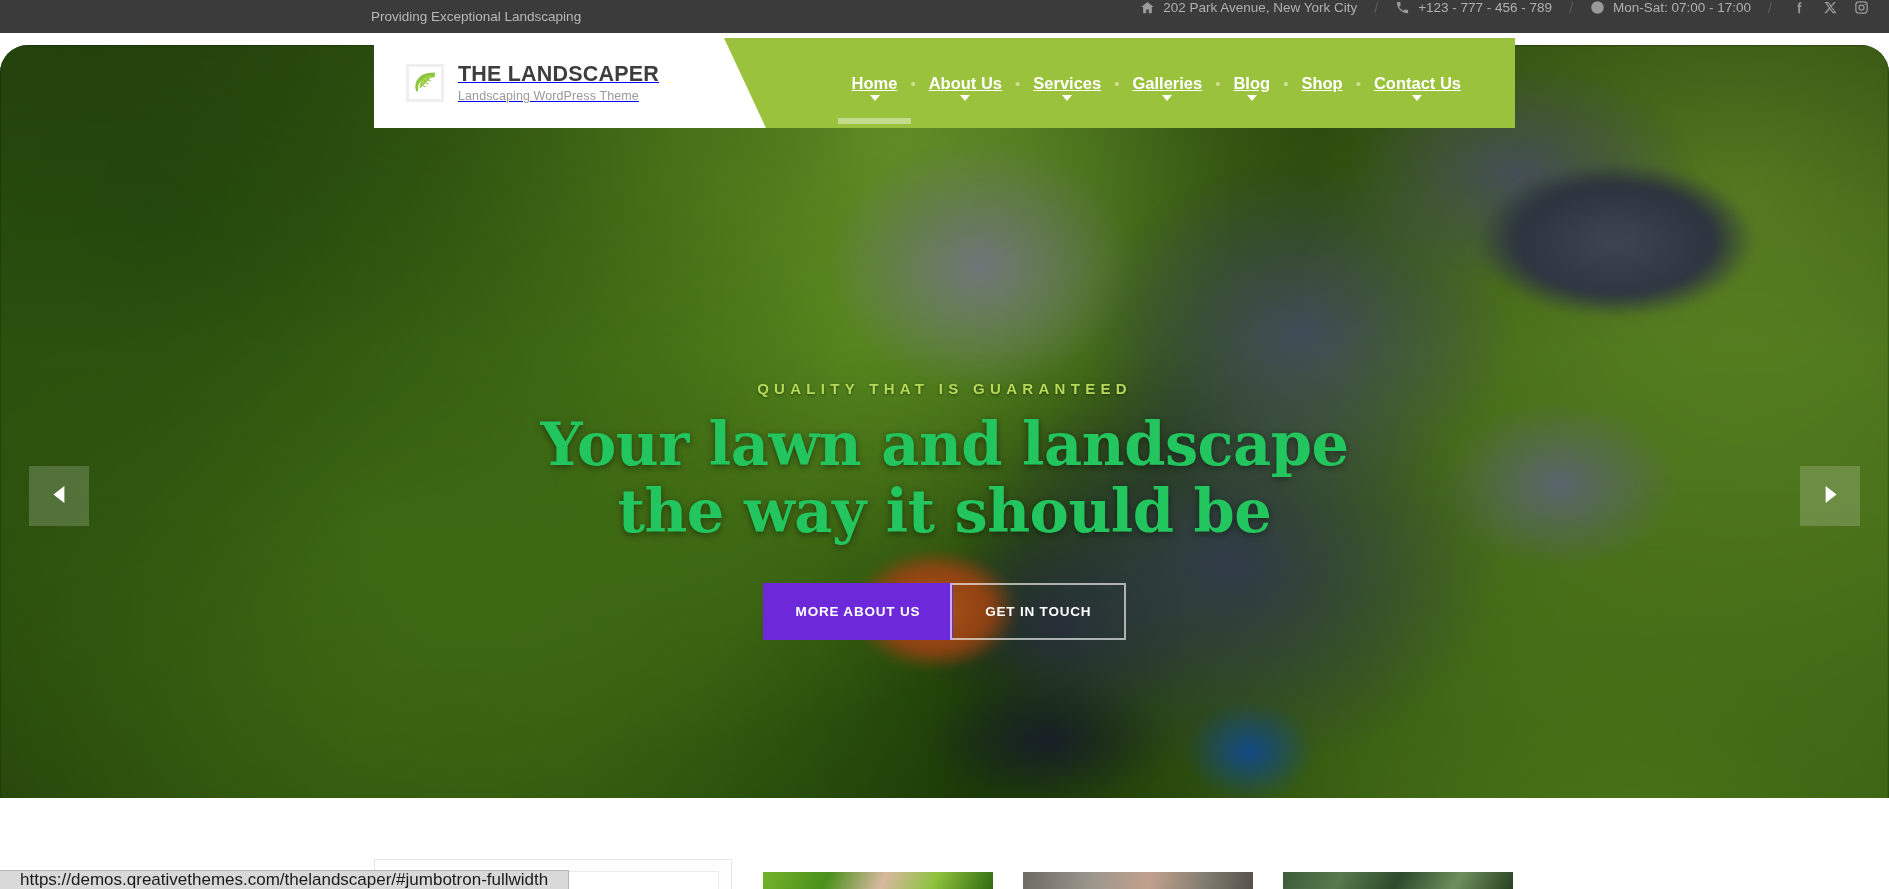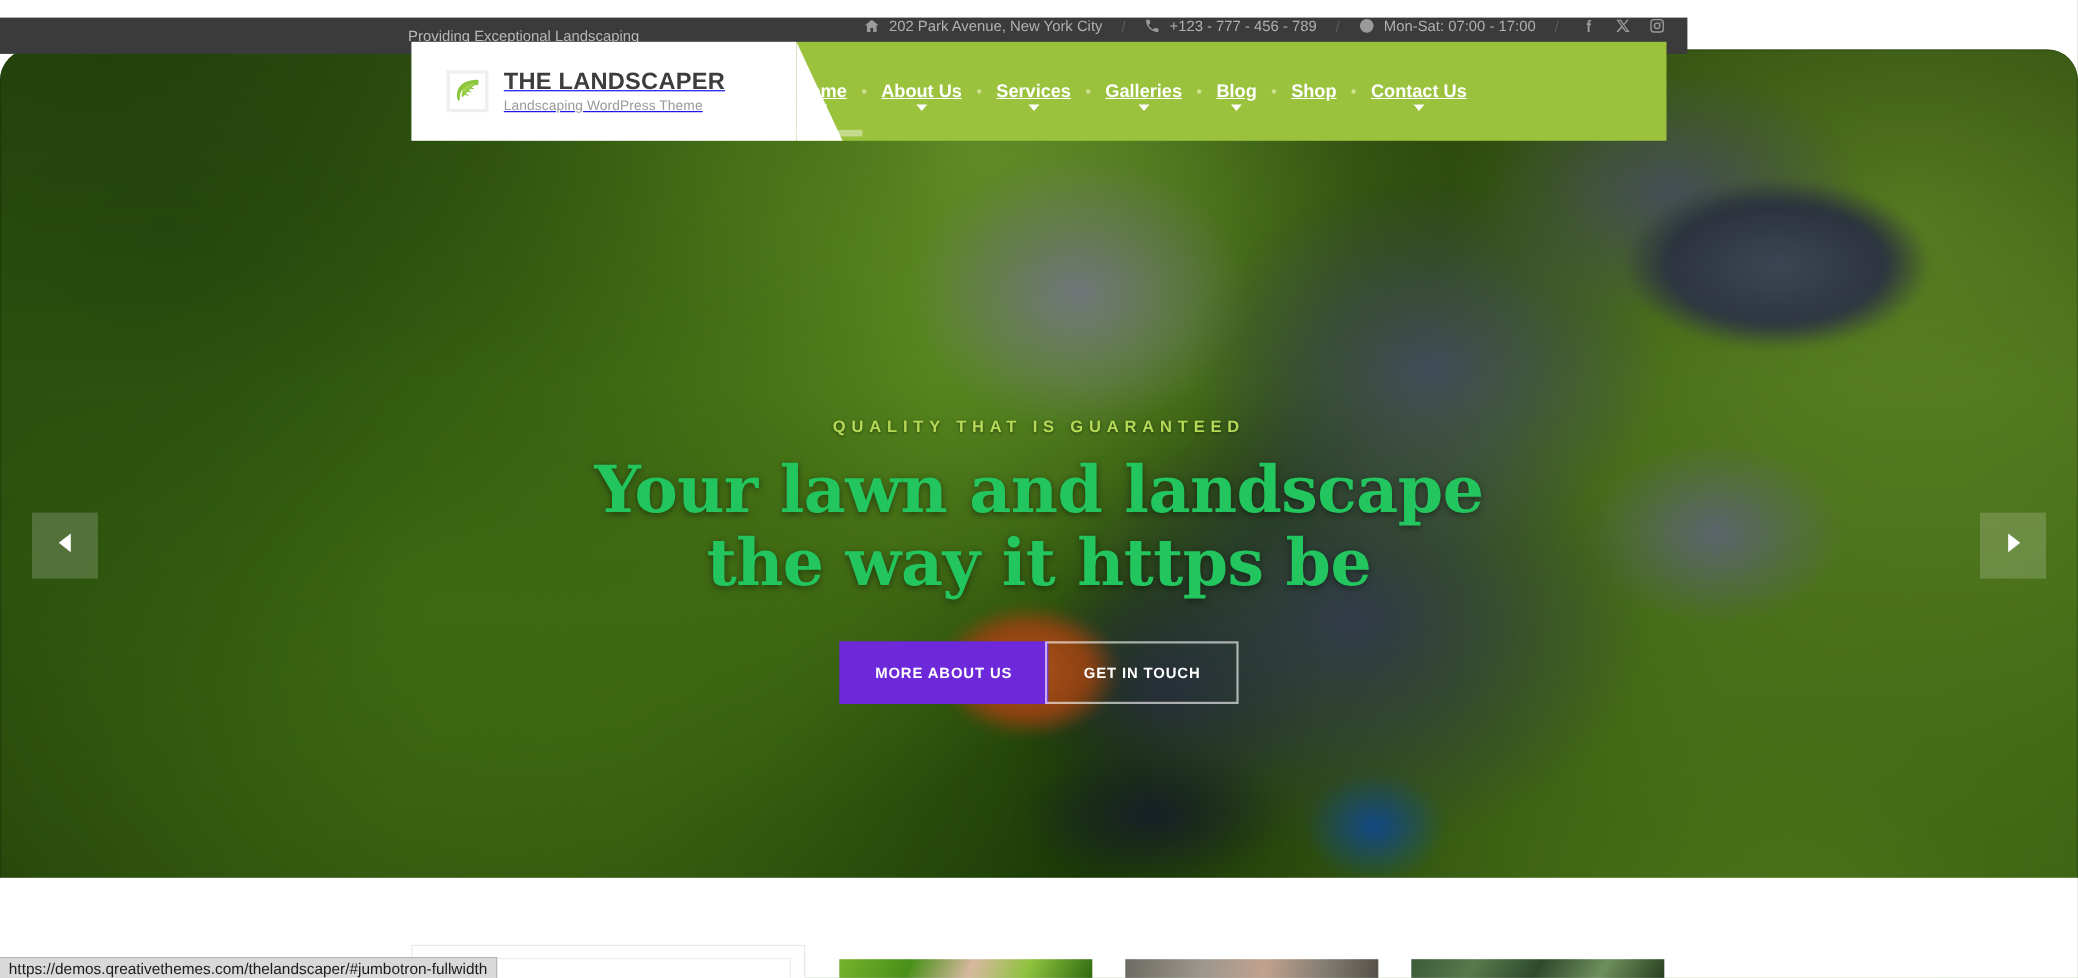--- a/index.html
+++ b/index.html
@@ -6,21 +6,21 @@
   * { box-sizing: border-box; margin:0; padding:0; }
   html,body { width:1889px; height:889px; overflow:hidden; }
   body {
     font-family: "Liberation Sans", sans-serif;
     background:#ffffff;
     position:relative;
   }
 
   
   .topbar {
-    position:absolute; top:16px; left:0; width:1534px; height:33px;
+    position:absolute; top:0; left:0; width:1889px; height:33px;
     background:#3b3b3b;
     display:flex; align-items:center;
     font-size:13.5px; color:#b6b6b6;
     z-index:40;
   }
   .topbar-tagline { position:absolute; left:371px; top:9px; color:#b8b8b8; font-size:13.5px; }
   .topbar-right {
     position:absolute; right:20px; top:0; height:33px;
     display:flex; align-items:flex-start; gap:0px;
   }
@@ -141,21 +141,21 @@
     position:relative;
   }
   .header-slant {
     position:absolute; left:350px; top:0; width:0; height:90px;
     border-style:solid; border-width:90px 0 0 42px;
     border-color:transparent transparent transparent #ffffff;
     z-index:3;
   }
   .header-right {
     flex:1; background:#9ac23d; display:flex; align-items:center;
-    justify-content:flex-start; padding-right:34px; position:relative;
+    justify-content:flex-end; padding-right:54px; position:relative;
   }
   .logo { display:flex; align-items:center; gap:14px; }
   .logo-mark {
     width:38px; height:38px; border:3px solid #efefef;
     display:flex; align-items:center; justify-content:center;
   }
   .logo-mark svg { width:28px; height:28px; }
   .logo-text-main {
     font-size:21.5px; font-weight:700; letter-spacing:.2px; color:#3d3d3d; line-height:1.05;
   }
@@ -187,22 +187,22 @@
   .card-white .inner { position:absolute; left:12px; top:11px; right:12px; bottom:0; background:#fff; border:1px solid #ececec; border-bottom:none; }
   .thumb { position:absolute; top:74px; height:17px; }
   .thumb-1 { left:763px; width:230px; background:linear-gradient(115deg,#76b32b 0%, #49901a 28%, #d8b9a0 52%, #8ec23d 74%, #2f6a10 100%); }
   .thumb-2 { left:1023px; width:230px; background:linear-gradient(100deg,#6d6a63 0%, #9c978d 30%, #c2a18e 55%, #7e7a6f 80%, #55514a 100%); }
   .thumb-3 { left:1283px; width:230px; background:linear-gradient(120deg,#3c5b3a 0%, #577a4c 25%, #2d4a2c 50%, #6e8f5d 75%, #27401f 100%); }
 
   
   .statusbar {
     position:absolute; left:0; bottom:0; height:19px;
     background:#d9d9d9; border-top:1px solid #b4b4b4; border-right:1px solid #b4b4b4;
-    display:flex; align-items:center; padding:0 8px;
-    font-size:14px; color:#1b1b1b; z-index:90;
+    display:flex; align-items:center; padding:0 20px;
+    font-size:17px; color:#1b1b1b; z-index:90;
     font-family:"Liberation Sans", sans-serif;
   }
 </style>
 </head>
 <body>
 
 <div class="topbar">
   <div class="topbar-tagline">Providing Exceptional Landscaping</div>
 
   <div class="topbar-right">
@@ -282,21 +282,21 @@
       <svg viewBox="0 0 10 14">
           <path d="M1 0l9 7-9 7z"></path>
         </svg>
     </span>
   </div>
 
   <div class="hero-copy">
     <div class="hero-kicker">Quality that is guaranteed</div>
     <div class="hero-title">
       <div>Your lawn and landscape</div>
-      <div>the way it https be</div>
+      <div>the way it should be</div>
     </div>
     <div class="hero-btns">
       <div class="btn btn-solid">More About Us</div>
       <div class="btn btn-ghost">Get in Touch</div>
     </div>
   </div>
 
   <div class="hero-progress">
     <i style="width: 33%;"></i>
   </div>

